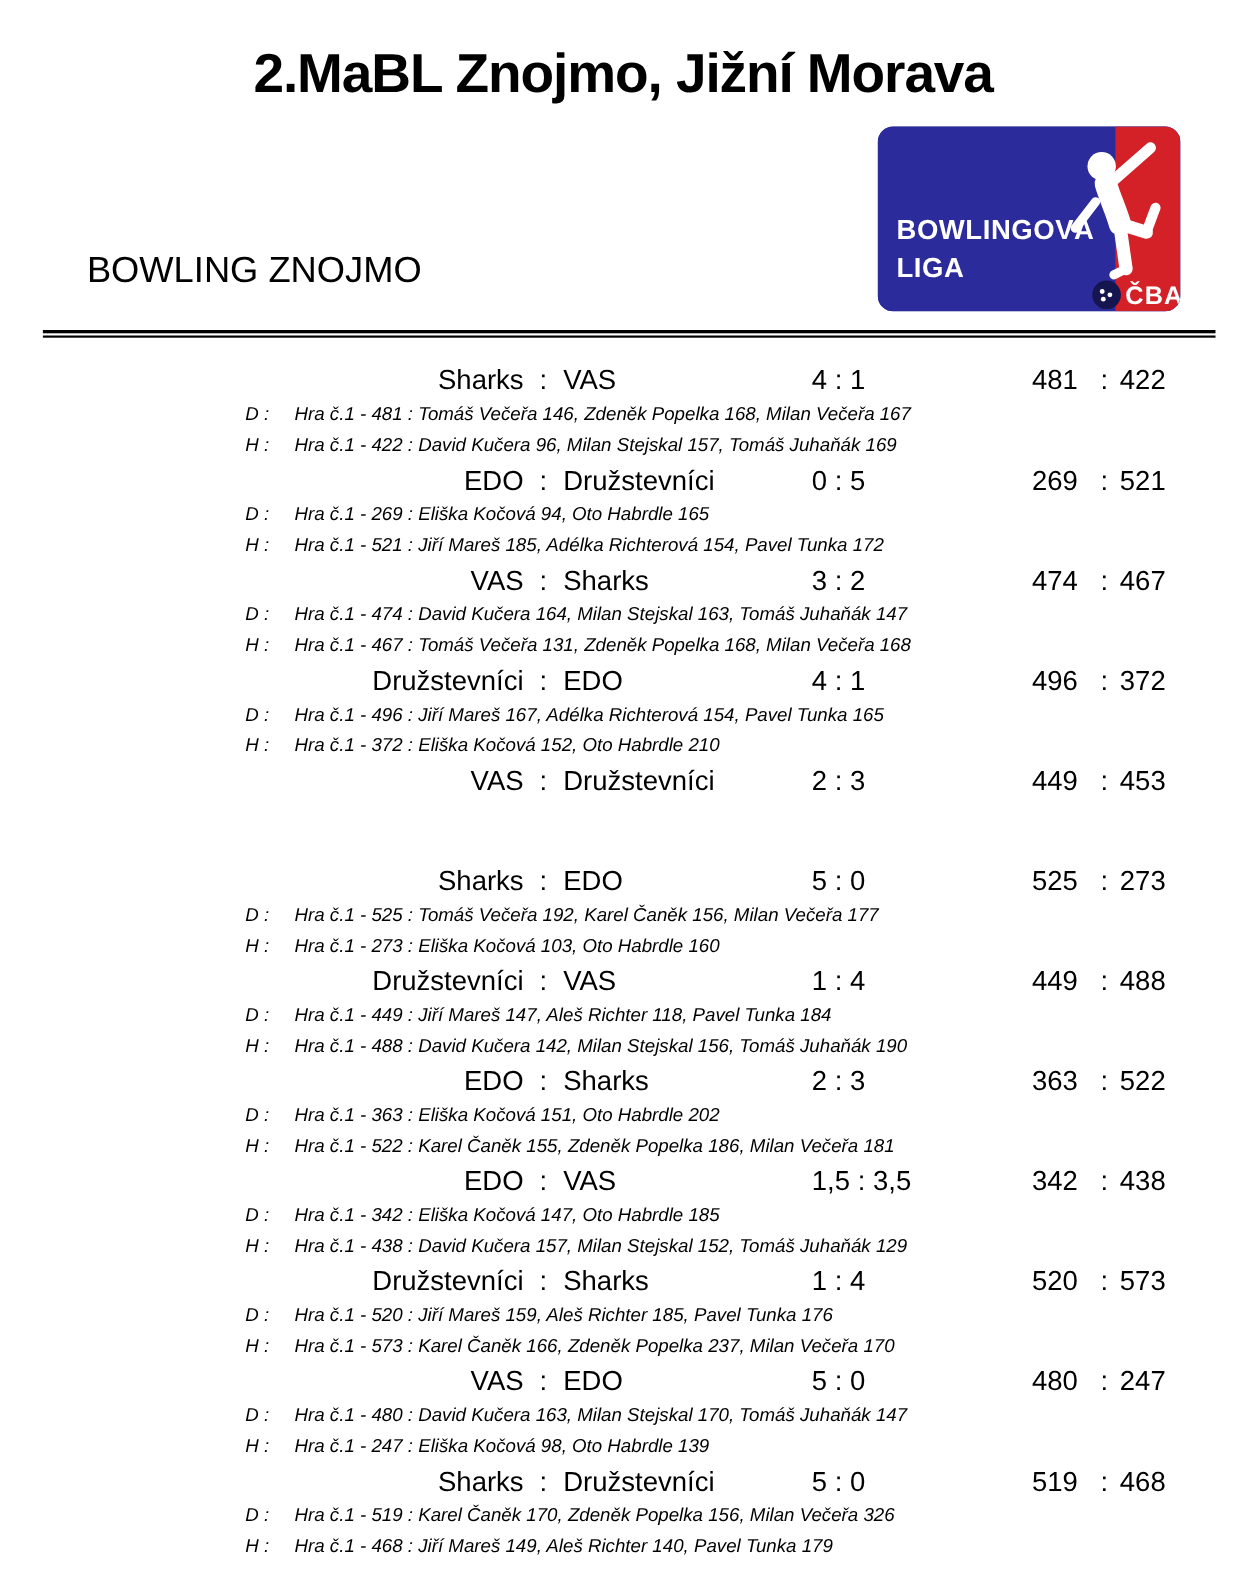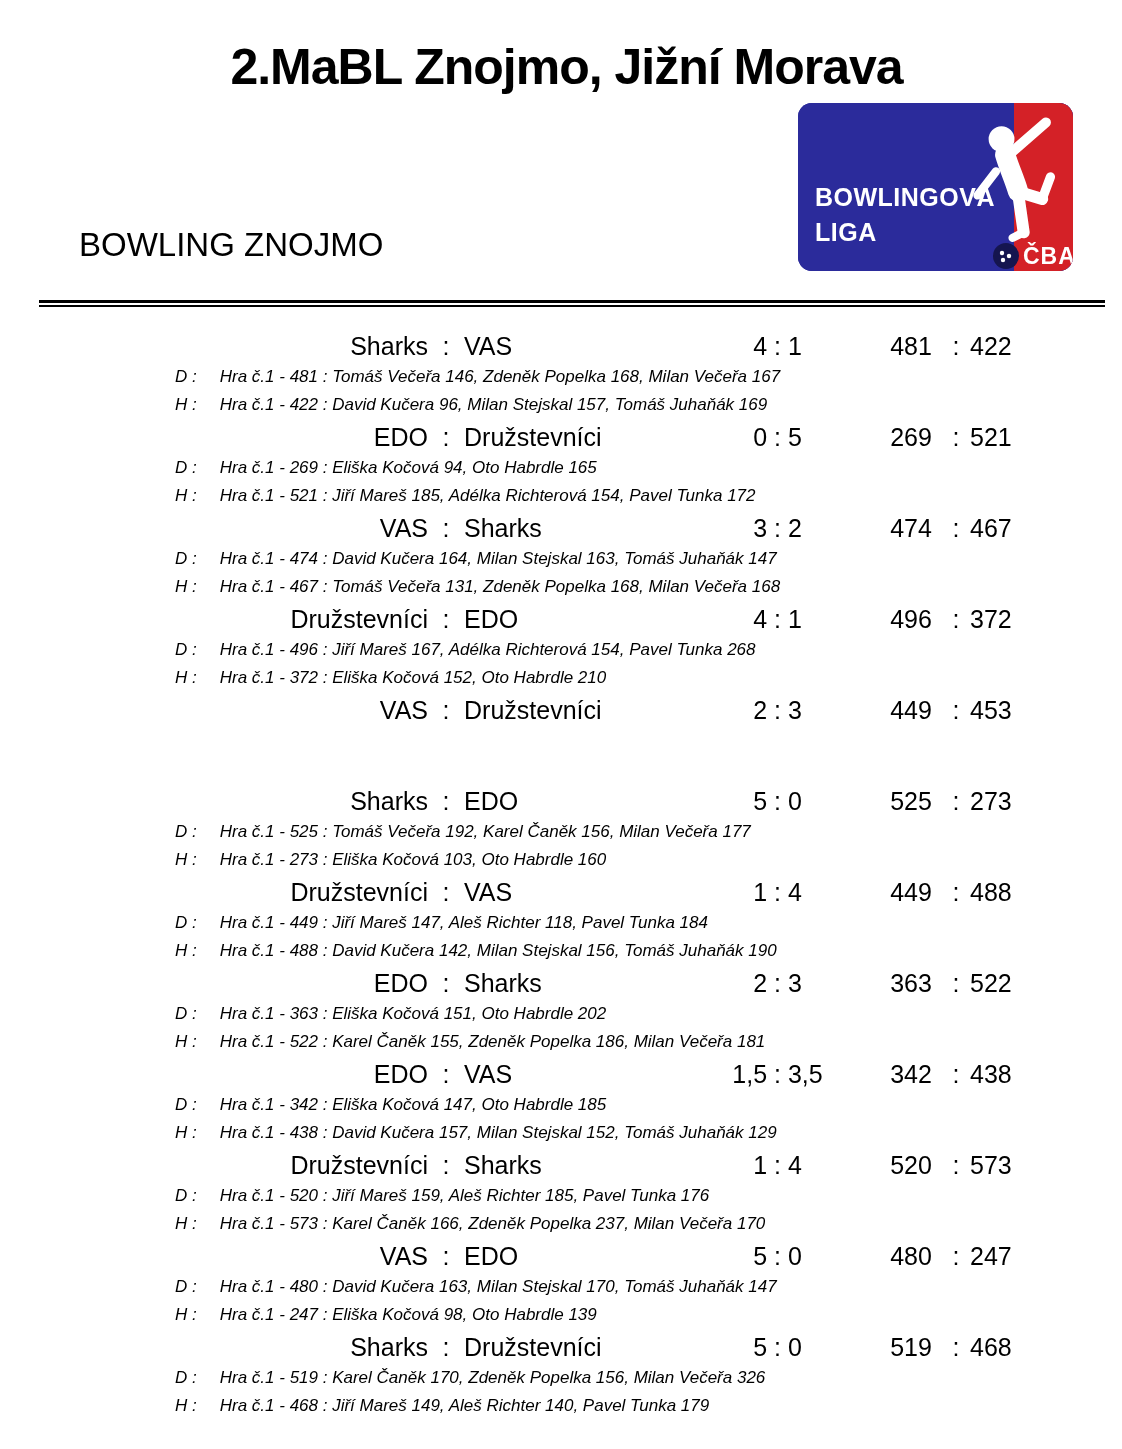--- a/index.html
+++ b/index.html
@@ -17,21 +17,21 @@
   .header { position: relative; height: 309px; margin-left: 11px; }
   .title {
     position: absolute; top: 40px; left: 0; width: 100%;
     text-align: center; font-size: 50px; font-weight: bold;
     letter-spacing: -1px; line-height: 1.1; margin: 0;
   }
   .day-line   { position: absolute; left: 68px; top: 170px; font-size: 33px; }
   .venue-line { position: absolute; left: 68px; top: 226px; font-size: 33px; }
 
   .logo {
-    position: absolute; left: 787px; top: 103px;
+    position: absolute; left: 787px; top: 115px;
     width: 275px; height: 168px;
     border-radius: 14px; overflow: hidden;
   }
   .logo-blue { position: absolute; inset: 0; }
   .logo-red  { position: absolute; top: 0; bottom: 0; left: 216px; right: 0; }
   .logo-word1 {
     position: absolute; left: 17px; top: 80px;
     color: #fff; font-weight: bold; font-size: 25px; letter-spacing: 0.5px;
   }
   .logo-word2 {
@@ -43,30 +43,30 @@
   .ball-svg { width: 28px; height: 28px; display: block; }
   .cba-text { color: #fff; font-weight: bold; font-size: 23px; margin-left: 3px; letter-spacing: 1px; }
 
   .double-rule {
     position: absolute; left: 28px; top: 300px; width: 1066px; height: 2px;
     border-top: 3px solid #000; border-bottom: 2px solid #000;
   }
 
   
   .matches { padding-top: 22px; }
-  .match { position: relative; height: 91px; }
+  .match { position: relative; height: 91px; padding-left: 48px; }
   .match-header {
     position: relative; height: 32px;
     font-size: 25px; line-height: 30px; white-space: nowrap;
   }
   .teams { position: absolute; left: 0; top: 0; width: 740px; display: flex; }
   .teams .home  { width: 428px; text-align: right; }
   .teams .tcolon{ width: 36px;  text-align: center; }
   .teams .away  { flex: 1; text-align: left; }
-  .points { position: absolute; left: 690px; top: 0; width: 175px; text-align: center; }
+  .points { position: absolute; left: 690px; top: 0; width: 175px; }
   .pins { position: absolute; left: 880px; top: 0; display: flex; }
   .pins .pins-home { width: 62px; text-align: center; }
   .pins .pcolon    { width: 28px; text-align: center; }
   .pins .pins-away { width: 60px; text-align: left; }
 
   .detail {
     height: 28px; line-height: 28px;
     padding-left: 175px; font-size: 17px; font-style: italic; white-space: nowrap;
   }
   .detail .dlabel { display: inline-block; width: 40px; }
@@ -196,21 +196,21 @@
       </div>
       <div class="points">4 : 1</div>
       <div class="pins">
         <span class="pins-home">496</span>
         <span class="pcolon">:</span>
         <span class="pins-away">372</span>
       </div>
     </div>
     <div class="detail">
       <span class="dlabel">D :</span>
-      <span class="dtext">Hra č.1 - 496 : Jiří Mareš 167, Adélka Richterová 154, Pavel Tunka 268</span>
+      <span class="dtext">Hra č.1 - 496 : Jiří Mareš 167, Adélka Richterová 154, Pavel Tunka 165</span>
     </div>
     <div class="detail">
       <span class="dlabel">H :</span>
       <span class="dtext">Hra č.1 - 372 : Eliška Kočová 152, Oto Habrdle 210</span>
     </div>
   </div>
 
   <div class="match">
     <div class="match-header">
       <div class="teams">

